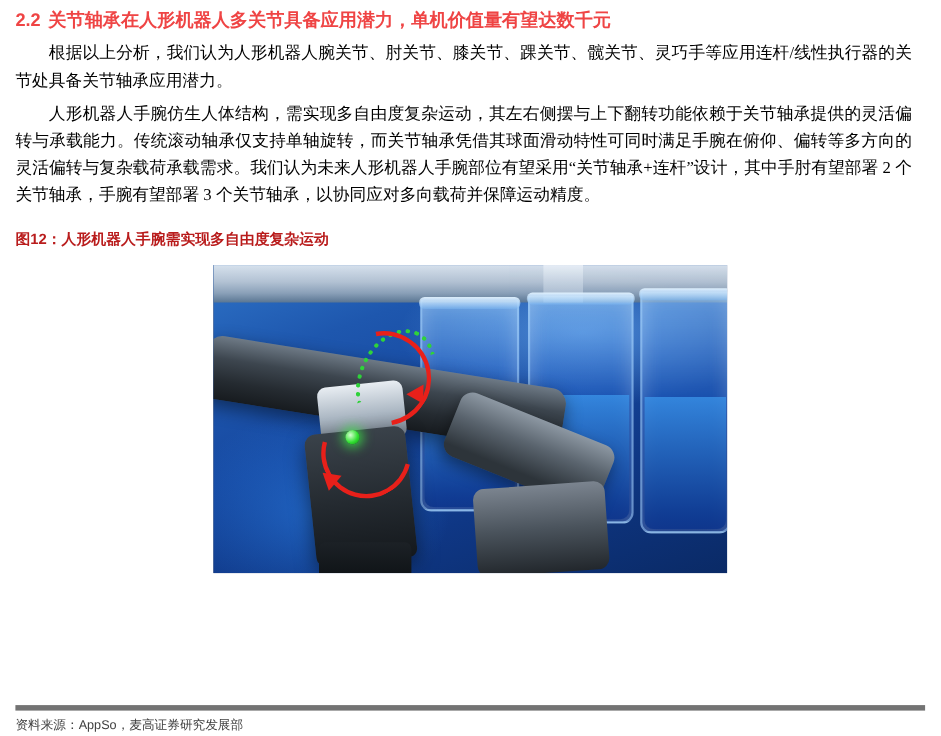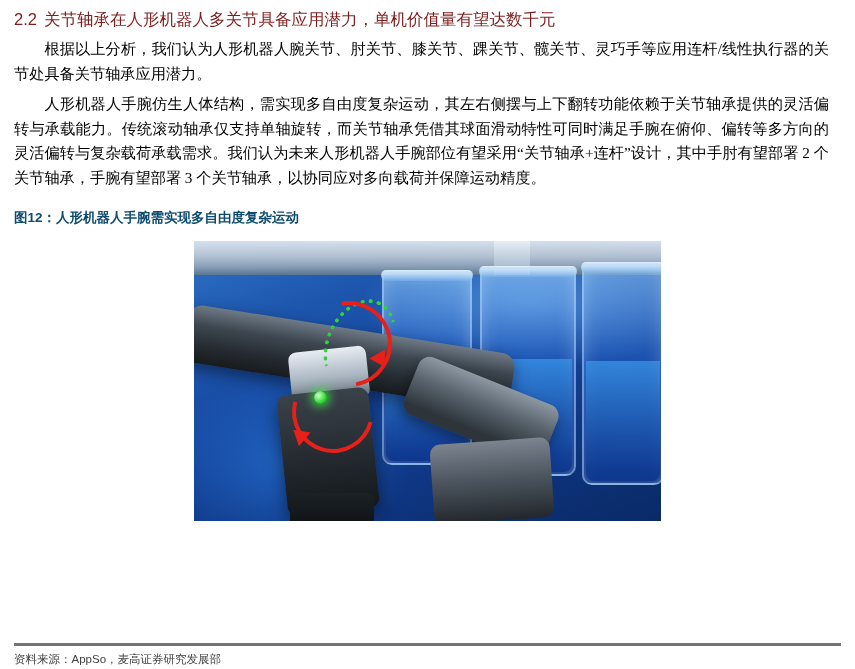--- a/index.html
+++ b/index.html
@@ -15,23 +15,23 @@
     overflow: hidden;
   }
   .page {
     position: relative;
     width: 855px;
     height: 669px;
     box-sizing: border-box;
     padding: 0 14px;
   }
   .section-heading {
-    color: #7f1d1d;
-    font-family: "Liberation Sans", "DejaVu Sans", sans-serif;
-    font-weight: normal;
+    color: #ef4444;
+    font-family: "Liberation Sans", "DejaVu Sans", sans-serif;
+    font-weight: bold;
     font-size: 16.5px;
     letter-spacing: 0px;
     margin: 8px 0 4px 0;
     line-height: 1.45;
   }
   .sec-num {
     margin-right: 7px;
   }
   .para {
     font-size: 15.2px;
@@ -47,21 +47,21 @@
     font-size: 15px;
     color: #000000;
     margin: 14px 0 2px 0;
     line-height: 1.5;
   }
   .figure-caption {
     font-family: "Liberation Sans", "DejaVu Sans", sans-serif;
     font-weight: bold;
     font-size: 13.5px;
     margin: 18px 0 6px 0;
-    color: #0c4a6e;
+    color: #b91c1c;
   }
   .figure-area {
     position: relative;
     width: 827px;
     height: 295px;
     background: #ffffff;
     margin: 2px 0 0 0;
     overflow: hidden;
   }
   .photo {
@@ -204,21 +204,21 @@
     left: 96px; top: 252px;
     width: 84px; height: 36px;
     background: linear-gradient(180deg, #1c2126, #0d1114);
     border-radius: 6px;
   }
   .source-line {
     position: absolute;
     left: 14px;
     right: 14px;
     bottom: 10px;
-    border-top: 3px solid #737373;
+    border-top: 5px solid #737373;
     padding-top: 6px;
     font-family: "Liberation Sans", "DejaVu Sans", sans-serif;
     font-size: 11.5px;
     color: #404040;
   }
 </style>
 </head>
 <body>
 
 <div class="page">

